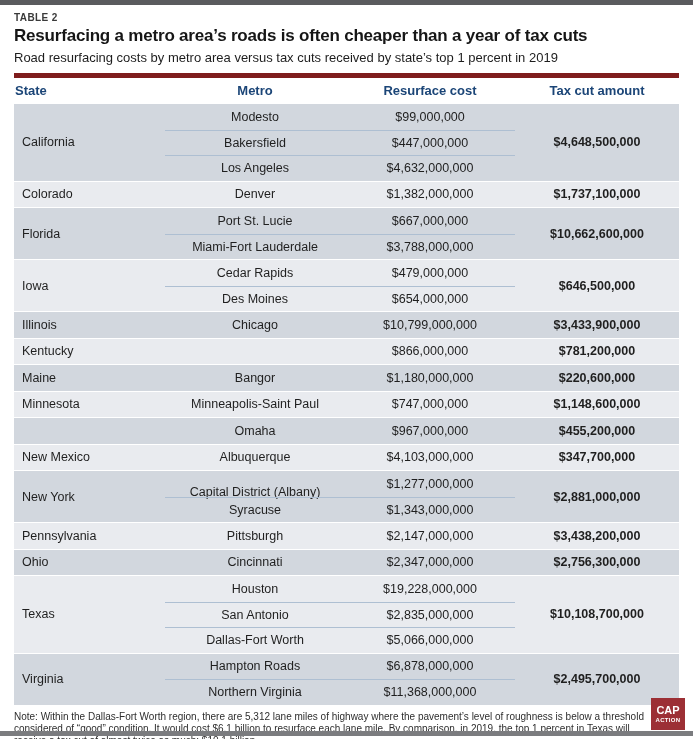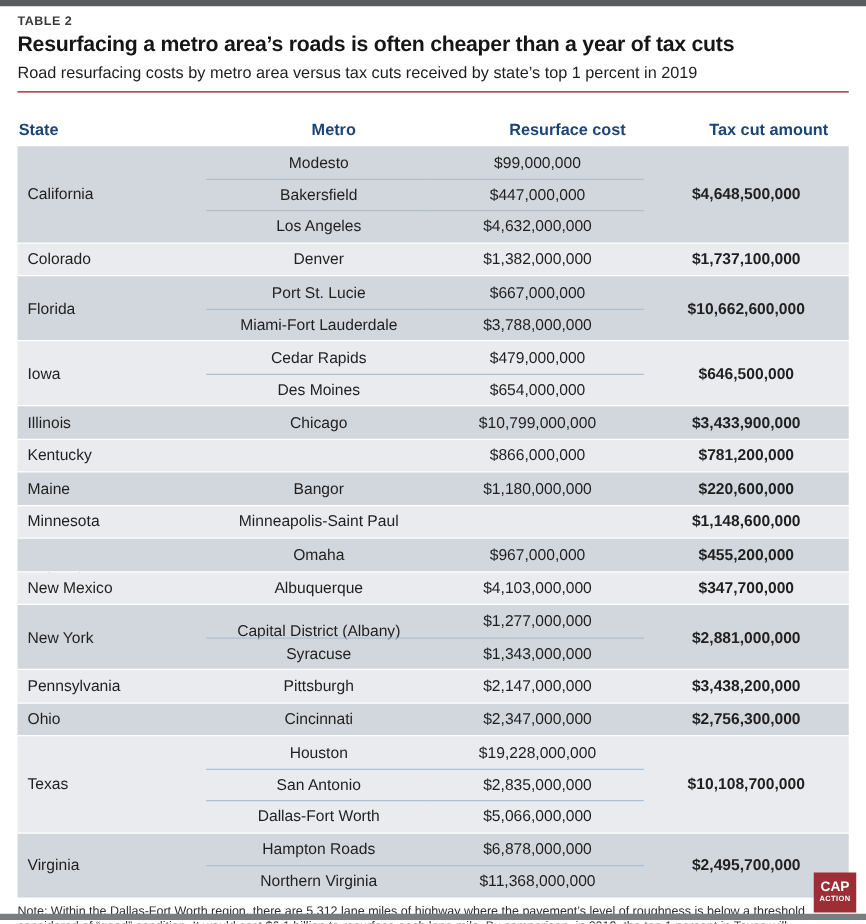--- a/index.html
+++ b/index.html
@@ -4,22 +4,22 @@
 <style>
   * { margin:0; padding:0; box-sizing:border-box; }
   html,body { background:#ffffff; }
   body { font-family:"Liberation Sans", sans-serif; color:#1f1f1f; }
   .page { position:relative; width:693px; height:739px; background:#fff; overflow:hidden; }
   .top-bar { position:absolute; top:0; left:0; width:693px; height:5px; background:#5a5b5e; }
   .content { position:absolute; top:5px; left:14px; width:665px; }
   .table-label { margin-top:7px; font-size:10px; font-weight:600; letter-spacing:0.4px; color:#3a3a3a; }
   .title { margin-top:3px; font-size:17px; font-weight:bold; color:#161616; letter-spacing:-0.2px; }
   .subtitle { margin-top:4px; font-size:13px; color:#1d1d1d; }
-  .header-row { margin-top:8px; border-top:1px solid #7f1d1d; display:grid;
-                grid-template-columns:151px 180px 170px 1fr; padding:22px 0 6px 0;gap:12px; }
+  .header-row { margin-top:8px; border-top:5px solid #7f1d1d; display:grid;
+                grid-template-columns:151px 180px 170px 1fr; padding:5px 0 6px 0; }
   .header-cell { font-size:13px; font-weight:bold; color:#1b4577; }
   .hc-state { text-align:left; padding-left:1px; }
   .hc-center { text-align:center; }
   .table-body { display:flex; flex-direction:column; row-gap:1px; }
   .group { display:grid; grid-template-columns:151px 180px 170px 1fr; }
   .group.dark { background:#d2d7de; }
   .group.light { background:#e9ebef; }
   .cell { display:flex; align-items:center; font-size:12.5px; color:#1f1f1f; }
   .cell.state { grid-column:1; padding-left:8px; }
   .cell.metro { grid-column:2; justify-content:center; text-align:center; }
@@ -97,20 +97,21 @@
         </div>
         <div class="group dark" style="grid-template-rows: repeat(1, 25.5px);">
           <div class="cell state" style="grid-row: 1 / span 1;">Maine</div>
           <div class="cell metro" style="grid-row: 1;">Bangor</div>
           <div class="cell cost" style="grid-row: 1; text-align: right;">$1,180,000,000</div>
           <div class="cell tax" style="grid-row: 1 / span 1;">$220,600,000</div>
         </div>
         <div class="group light" style="grid-template-rows: repeat(1, 25.5px);">
           <div class="cell state" style="grid-row: 1 / span 1;">Minnesota</div>
           <div class="cell metro" style="grid-row: 1;">Minneapolis-Saint Paul</div>
+          <div class="cell cost" style="grid-row: 1;">$747,000,000</div>
           <div class="cell tax" style="grid-row: 1 / span 1;">$1,148,600,000</div>
         </div>
         <div class="group dark" style="grid-template-rows: repeat(1, 25.5px);">
           <div class="cell state" style="grid-row: 1 / span 1; margin-top: 32px;">Nebraska</div>
           <div class="cell metro" style="grid-row: 1;">Omaha</div>
           <div class="cell cost" style="grid-row: 1;">$967,000,000</div>
           <div class="cell tax" style="grid-row: 1 / span 1;">$455,200,000</div>
         </div>
         <div class="group light" style="grid-template-rows: repeat(1, 25.5px);">
           <div class="cell state" style="grid-row: 1 / span 1;">New Mexico</div>

